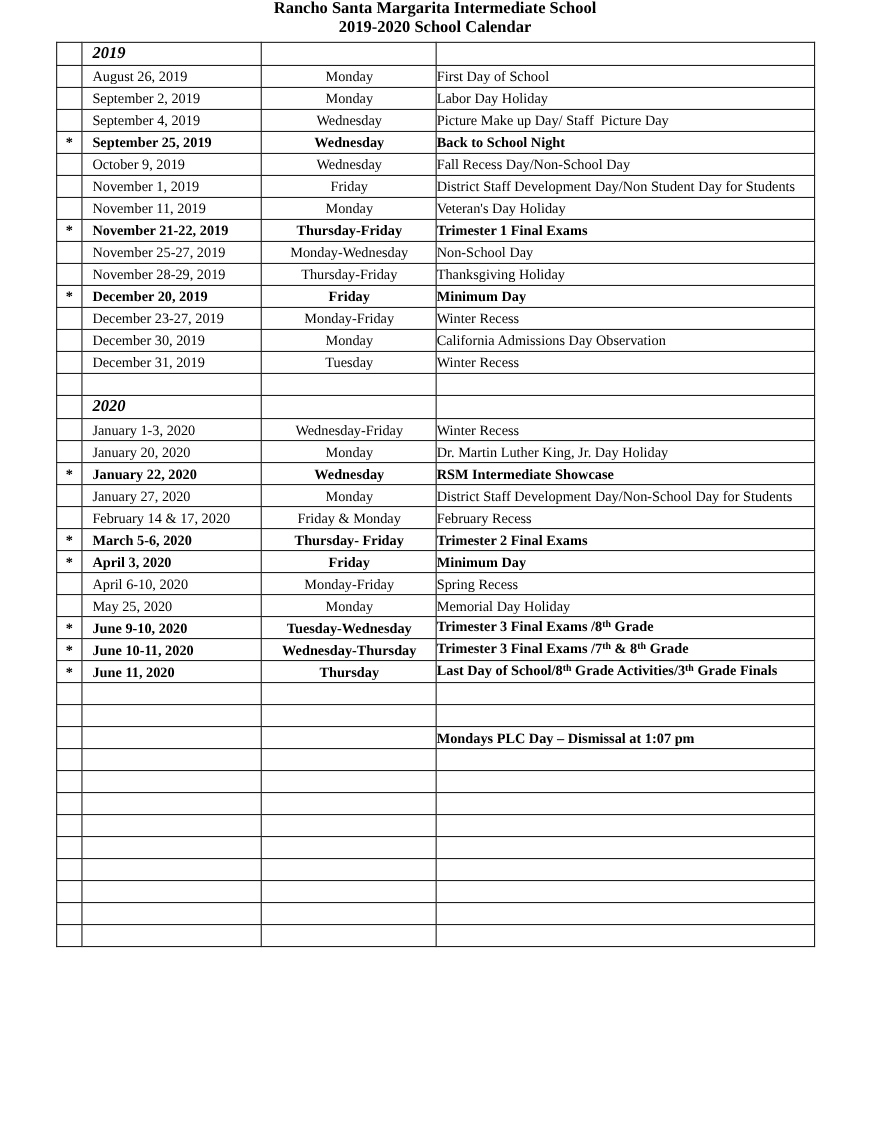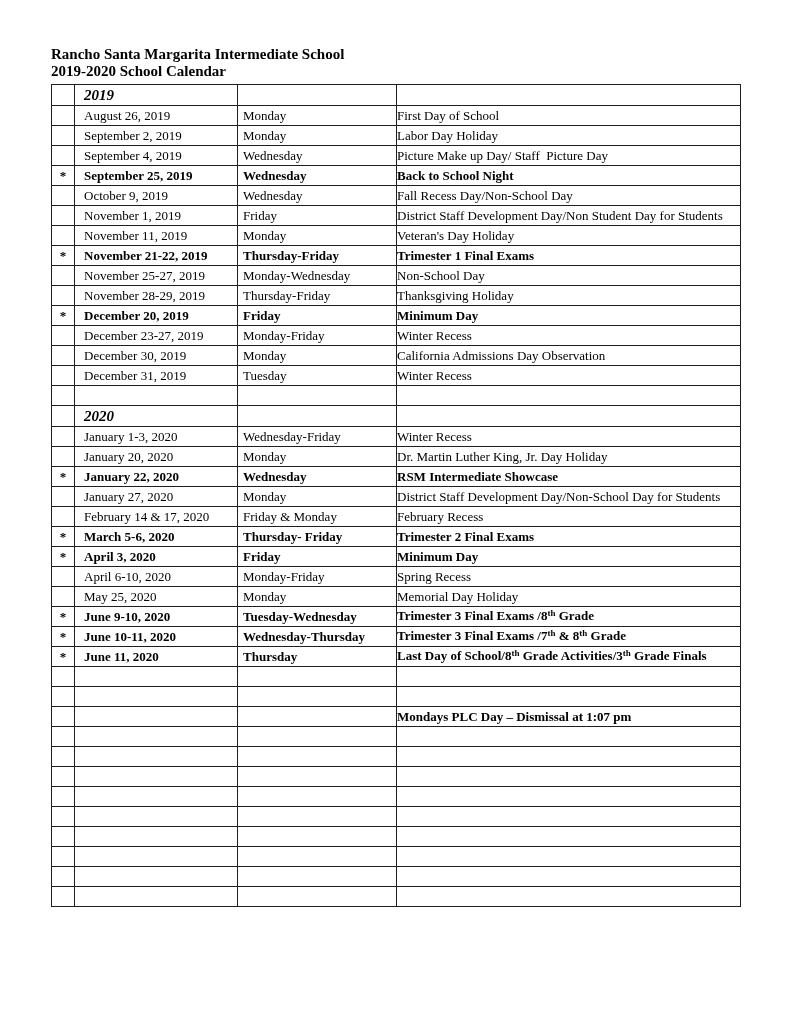--- a/index.html
+++ b/index.html
@@ -15,23 +15,22 @@
     overflow: hidden;
   }
   .doc-page {
     width: 791px;
     height: 1024px;
     background: #ffffff;
     box-sizing: border-box;
   }
   .title-block {
     margin: 0 0 0 51px;
-    padding-top: 46px;
     width: 689px;
-    text-align: left;
+    text-align: center;
   }
   .title-line {
     font-size: 15px;
     font-weight: bold;
     line-height: 17px;
     white-space: pre;
   }
   table.calendar-table {
     border-collapse: collapse;
     table-layout: fixed;
@@ -49,21 +48,21 @@
     white-space: pre;
     overflow: hidden;
     box-sizing: border-box;
   }
   td.star-cell {
     text-align: center;
     font-weight: bold;
     padding: 0 1px;
   }
   td.date-cell { padding-left: 9px; }
-  td.day-cell  { padding-left: 5px; }
+  td.day-cell  { padding-left: 5px; text-align: center; }
   td.event-cell{ padding-left: 0; }
   tr.bold-row td { font-weight: bold; }
   tr.section-row td { height: 21px; }
   td.section-cell {
     font-weight: bold;
     font-size: 15px;
     font-style: italic;
   }
   td.note-text { font-weight: bold; }
   .sup {

